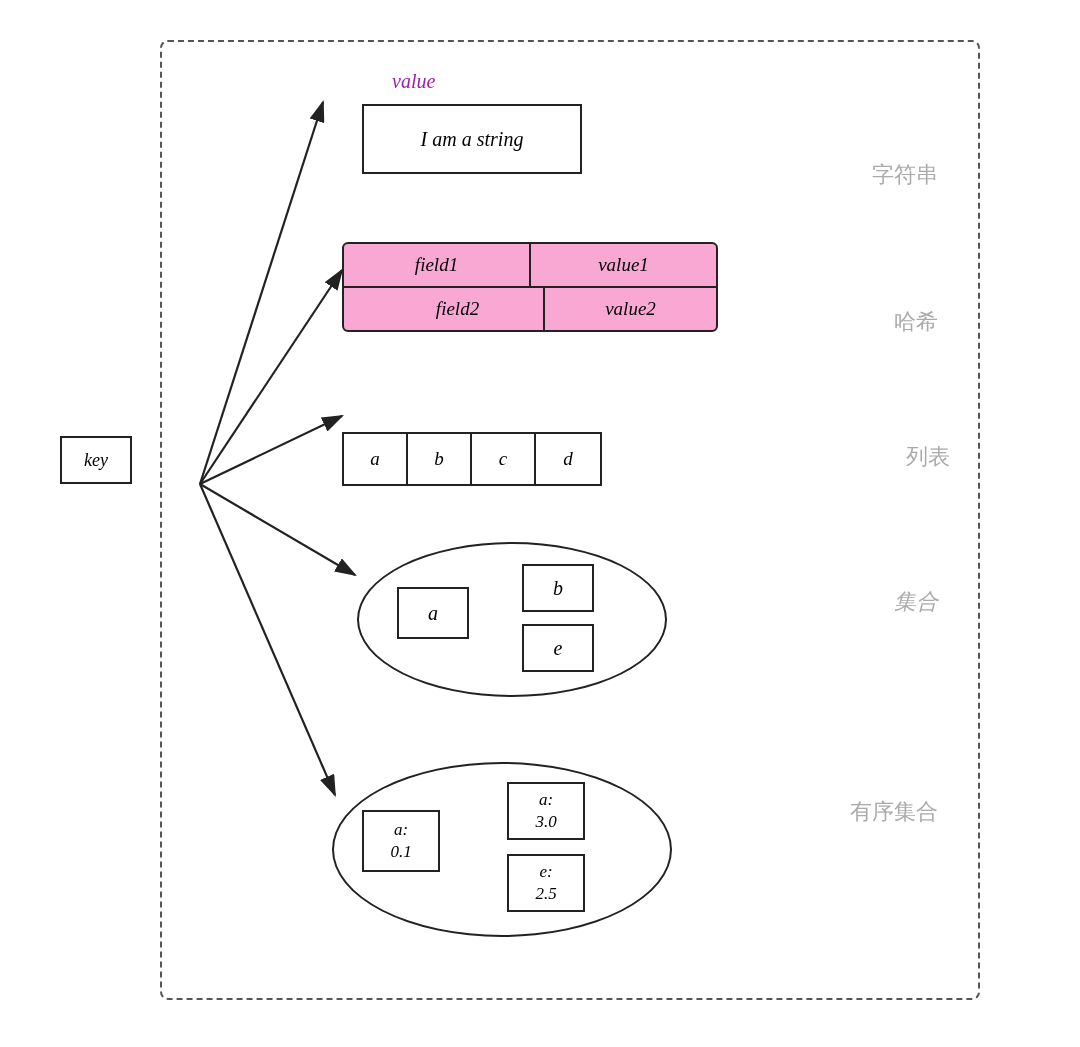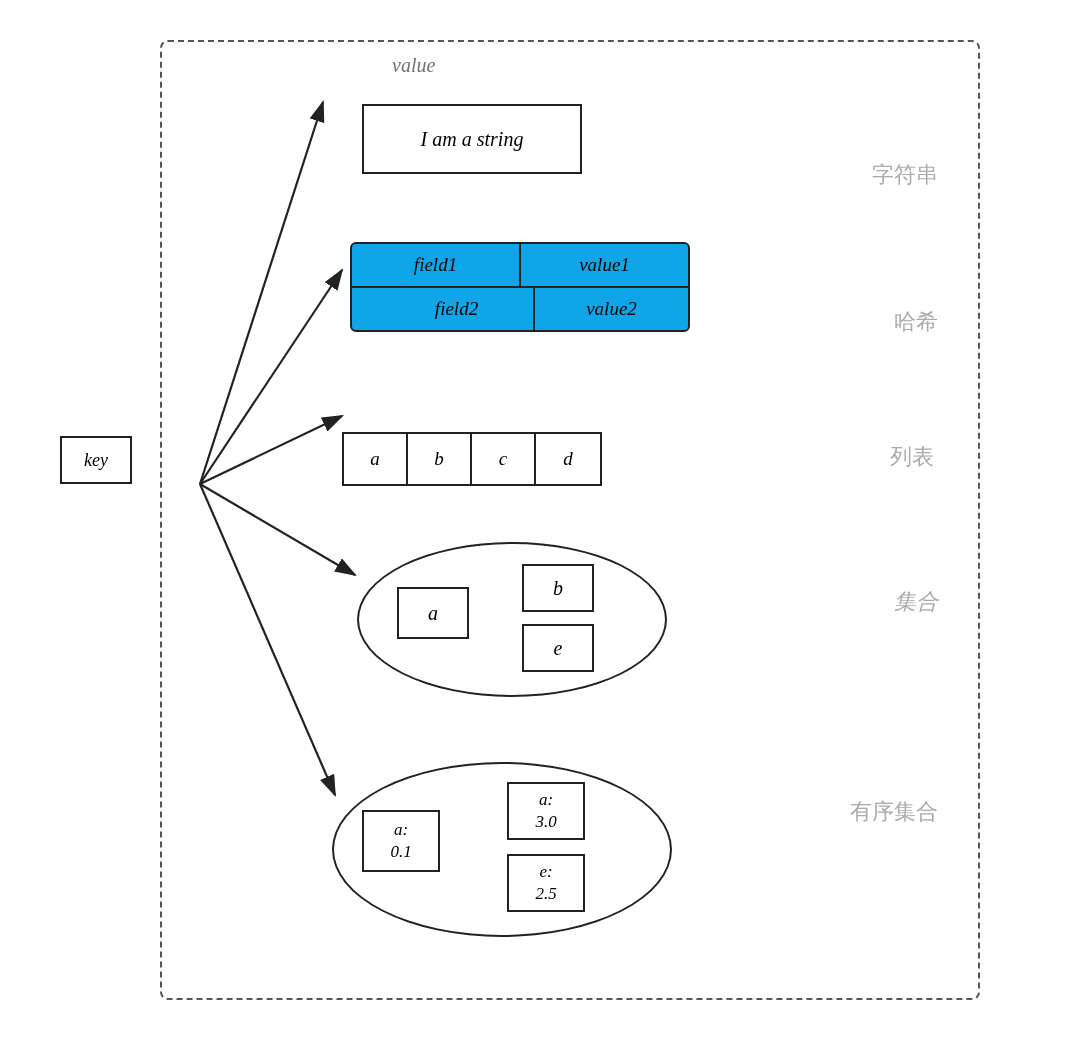--- a/index.html
+++ b/index.html
@@ -35,25 +35,25 @@
       align-items: center;
       justify-content: center;
       font-size: 18px;
       font-style: italic;
       transform: translateY(-50%);
     }
 
     
     .value-label {
       position: absolute;
-      top: 12px;
+      top: 28px;
       left: 230px;
       font-size: 20px;
       font-style: italic;
-      color: #737373;
+      color: #a21caf;
     }
 
     
     .string-box {
       position: absolute;
       top: 62px;
       left: 200px;
       width: 220px;
       height: 70px;
       border: 2.5px solid #222;
@@ -72,25 +72,25 @@
       right: 40px;
       font-size: 22px;
       color: #aaa;
       margin-left: 34px;
     }
 
     
     .hash-container {
       position: absolute;
       top: 200px;
-      left: 188px;
-      width: 340px;
+      left: 180px;
+      width: 376px;
       border: 2.5px solid #222;
       border-radius: 6px;
-      background: #0ea5e9;
+      background: #f9a8d4;
     }
     .hash-row {
       display: flex;
       border-bottom: 2px solid #222;
     }
     .hash-row:last-child {
       border-bottom: none;
       margin-left: 28px;
     }
     .hash-cell {
@@ -133,21 +133,21 @@
       font-size: 19px;
       font-style: italic;
     }
     .list-cell:last-child {
       border-right: none;
     }
 
     .label-list {
       position: absolute;
       top: 400px;
-      right: 44px;
+      right: 28px;
       font-size: 22px;
       color: #aaa;
       line-height: 1.4;
       text-align: center;
     }
 
     
     .set-container {
       position: absolute;
       top: 500px;

